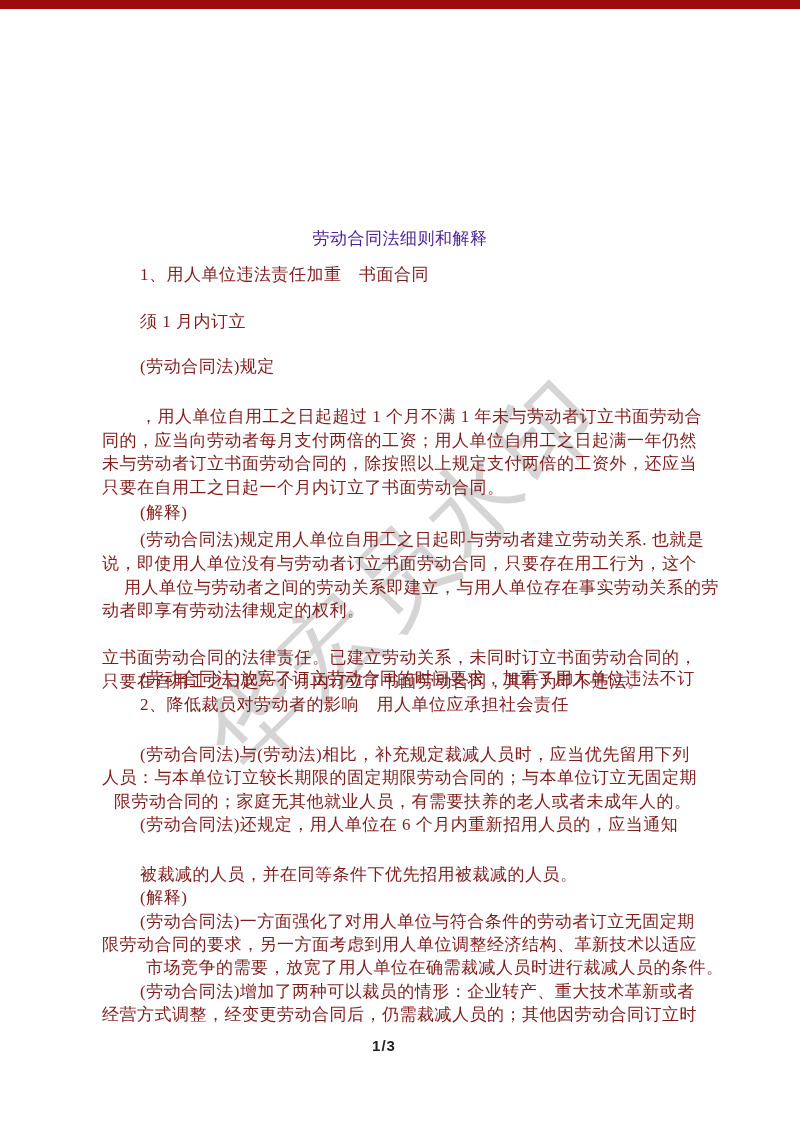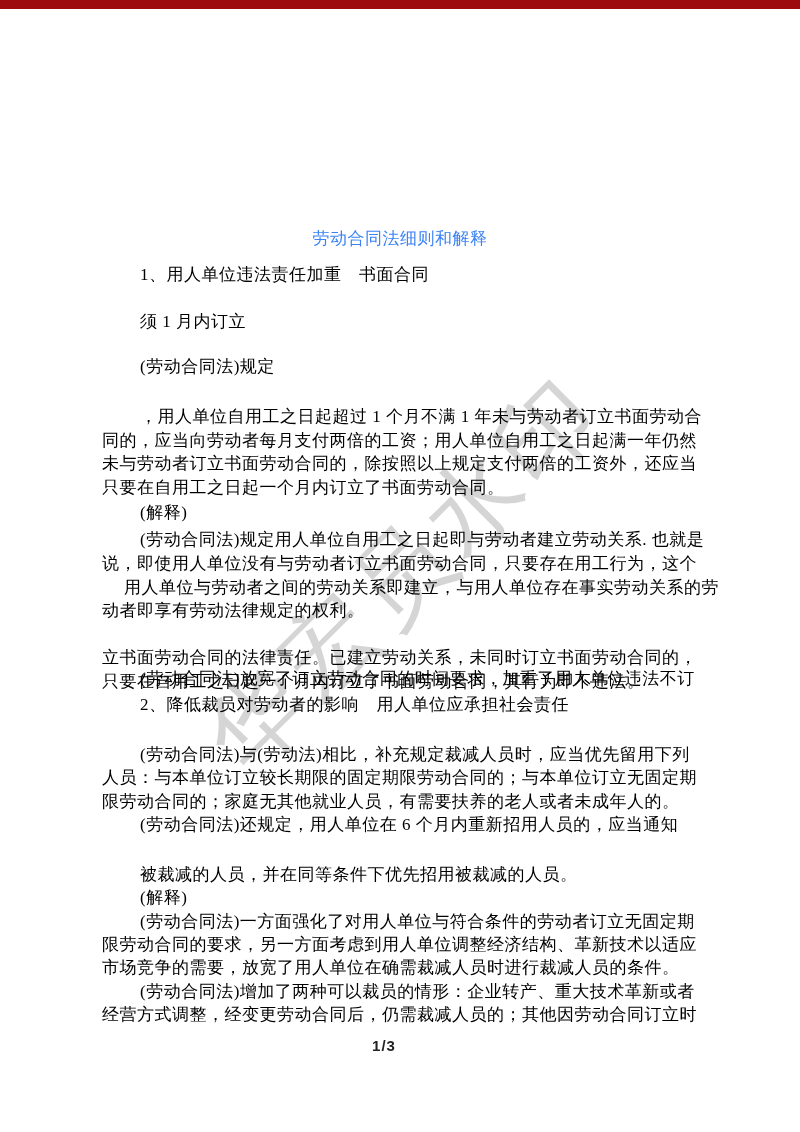--- a/index.html
+++ b/index.html
@@ -7,27 +7,27 @@
     width:800px;height:1132px;position:relative;overflow:hidden;
     background:#ffffff;
     font-family:"Liberation Serif","DejaVu Serif",serif;
   }
   .top-bar{
     position:absolute;top:0;left:0;width:800px;height:9px;
     background:#9e0b0f;
   }
   .doc-title{
     position:absolute;top:227px;left:0;width:800px;
-    text-align:center;font-size:17px;color:#3b82f6;
+    text-align:center;font-size:17px;color:#4c1d95;
     letter-spacing:0.5px;white-space:pre;
   }
   .doc-body{position:absolute;top:0;left:0;width:800px;height:1132px;z-index:2;}
   .line{
     position:absolute;left:102px;
-    font-size:17px;line-height:20px;color:#000000;
+    font-size:17px;line-height:20px;color:#7f1d1d;
     letter-spacing:0.5px;white-space:pre;
   }
   .line.indent{left:140px;}
   .watermark{
     position:absolute;top:575px;left:405px;z-index:1;
     transform:translate(-50%,-50%) rotate(-45deg);
     font-size:96px;letter-spacing:6px;white-space:nowrap;
     color:rgba(178,178,178,0.55);
     font-family:"Liberation Sans","DejaVu Sans",sans-serif;
     pointer-events:none;
@@ -60,24 +60,24 @@
     <div class="line indent" style="top: 530px;">(劳动合同法)规定用人单位自用工之日起即与劳动者建立劳动关系. 也就是</div>
     <div class="line" style="top: 554px;">说，即使用人单位没有与劳动者订立书面劳动合同，只要存在用工行为，这个</div>
     <div class="line" style="top: 578px; margin-left: 22px;">用人单位与劳动者之间的劳动关系即建立，与用人单位存在事实劳动关系的劳</div>
     <div class="line" style="top: 601px;">动者即享有劳动法律规定的权利。</div>
     <div class="line indent" style="top: 625px; margin-top: 44px;">(劳动合同法)放宽了订立劳动合同的时间要求，加重了用人单位违法不订</div>
     <div class="line" style="top: 648px;">立书面劳动合同的法律责任。已建立劳动关系，未同时订立书面劳动合同的，</div>
     <div class="line" style="top: 672px;">只要在自用工之日起一个月内订立了书面劳动合同，其行为即不违法。</div>
     <div class="line indent" style="top: 695px;">2、降低裁员对劳动者的影响　用人单位应承担社会责任</div>
     <div class="line indent" style="top: 745px;">(劳动合同法)与(劳动法)相比，补充规定裁减人员时，应当优先留用下列</div>
     <div class="line" style="top: 768px;">人员：与本单位订立较长期限的固定期限劳动合同的；与本单位订立无固定期</div>
-    <div class="line" style="top: 792px;">限劳动合同的；家庭无其他就业人员，有需要扶养的老人或者未成年人的。</div>
+    <div class="line" style="top: 792px; margin-left: 12px;">限劳动合同的；家庭无其他就业人员，有需要扶养的老人或者未成年人的。</div>
     <div class="line indent" style="top: 815px;">(劳动合同法)还规定，用人单位在 6 个月内重新招用人员的，应当通知</div>
     <div class="line indent" style="top: 865px;">被裁减的人员，并在同等条件下优先招用被裁减的人员。</div>
     <div class="line indent" style="top: 888px;">(解释)</div>
     <div class="line indent" style="top: 912px;">(劳动合同法)一方面强化了对用人单位与符合条件的劳动者订立无固定期</div>
     <div class="line" style="top: 935px;">限劳动合同的要求，另一方面考虑到用人单位调整经济结构、革新技术以适应</div>
-    <div class="line" style="top: 958px;">市场竞争的需要，放宽了用人单位在确需裁减人员时进行裁减人员的条件。</div>
+    <div class="line" style="top: 958px; margin-left: 44px;">市场竞争的需要，放宽了用人单位在确需裁减人员时进行裁减人员的条件。</div>
     <div class="line indent" style="top: 982px;">(劳动合同法)增加了两种可以裁员的情形：企业转产、重大技术革新或者</div>
     <div class="line" style="top: 1005px;">经营方式调整，经变更劳动合同后，仍需裁减人员的；其他因劳动合同订立时</div>
   </div>
 
 <div class="page-number">1/3</div>
 
 </body></html>

